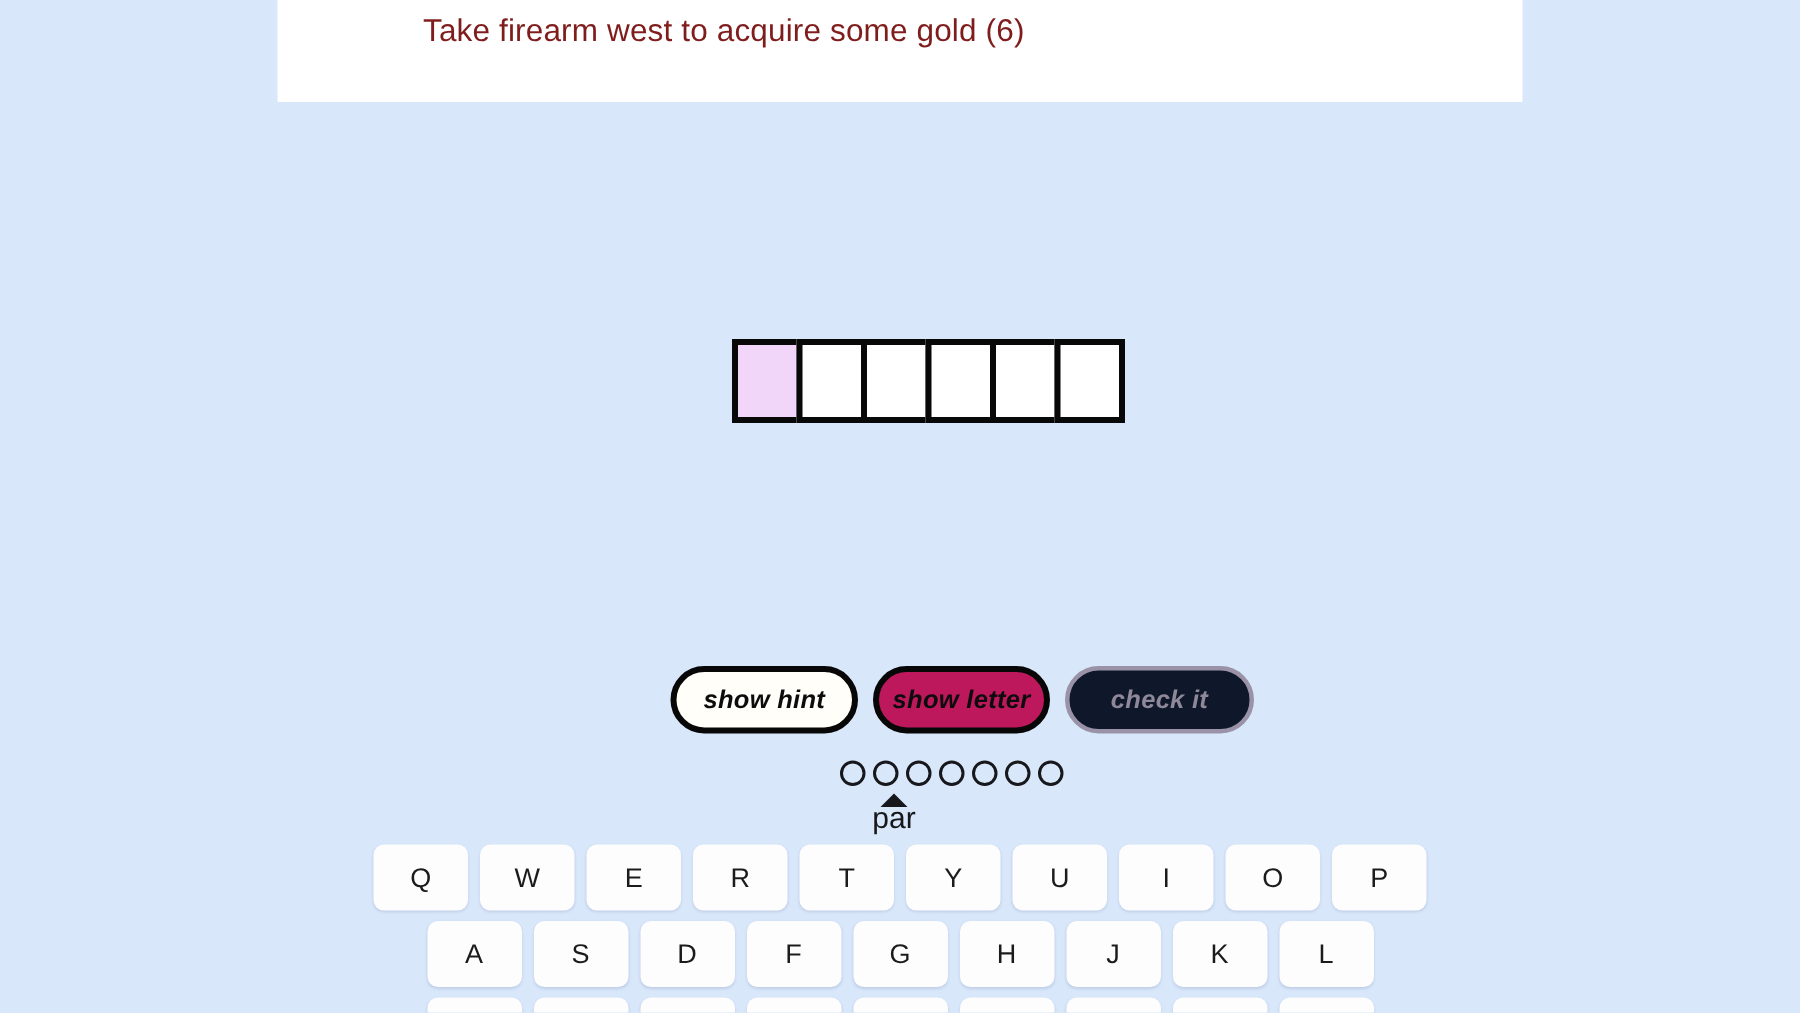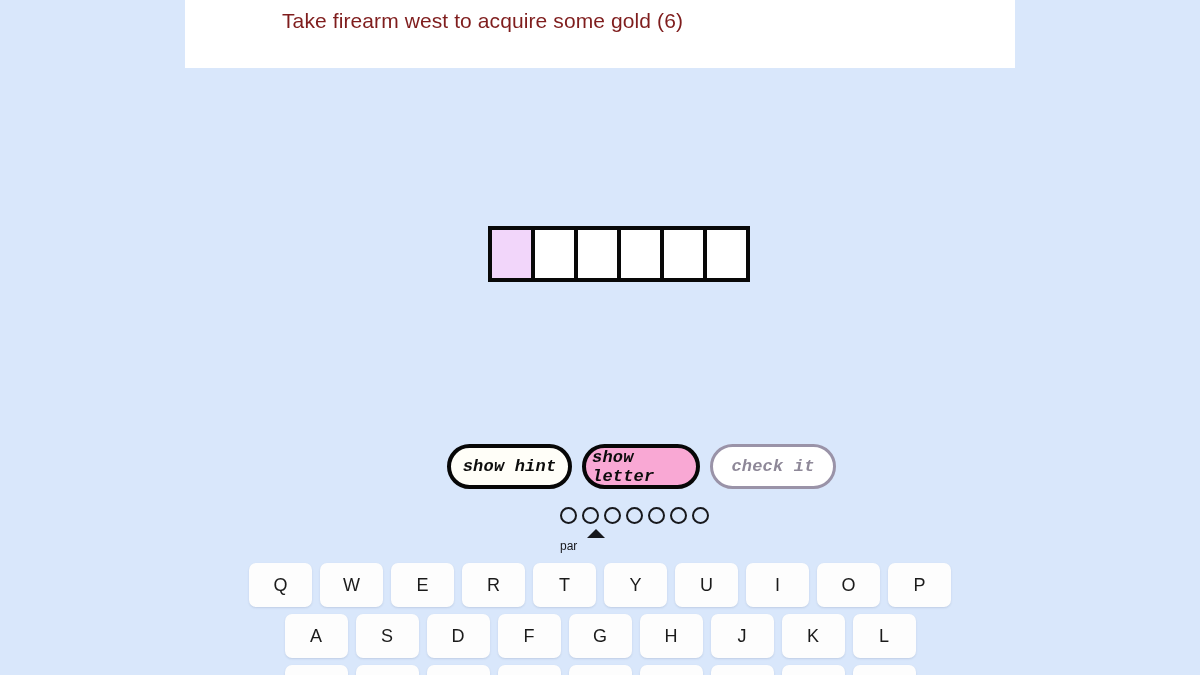--- a/index.html
+++ b/index.html
@@ -67,21 +67,21 @@
   
   #action-buttons {
     position: absolute;
     left: 447px;
     top: 444px;
     display: flex;
     align-items: center;
     gap: 10px;
   }
   .action-btn {
-    font-family: Liberation Mono, monospace;
+    font-family: Liberation Sans, sans-serif;
     font-weight: bold;
     font-style: italic;
     font-size: 17px;
     letter-spacing: 0.2px;
     border-radius: 24px;
     height: 45px;
     box-sizing: border-box;
     display: flex;
     align-items: center;
     justify-content: center;
@@ -90,27 +90,27 @@
     padding: 0 6px;
   }
   #btn-show-hint {
     width: 125px;
     background: #fffef8;
     border: 4px solid #070707;
     color: #0c0c0c;
   }
   #btn-show-letter {
     width: 118px;
-    background: #f9a8d4;
+    background: #be185d;
     border: 4px solid #070707;
     color: #0c0c0c;
   }
   #btn-check-it {
     width: 126px;
-    background: #ffffff;
+    background: #0f172a;
     border: 3px solid #9a93a8;
     color: #8e8898;
   }
 
   
   #score-tracker {
     position: absolute;
     left: 560px;
     top: 507px;
     width: 160px;
@@ -136,22 +136,22 @@
     height: 0;
     border-left: 9px solid transparent;
     border-right: 9px solid transparent;
     border-bottom: 9px solid #17181c;
   }
   #par-label {
     position: absolute;
     left: 0px;
     top: 30px;
     width: 72px;
-    text-align: left;
-    font-size: 12px;
+    text-align: center;
+    font-size: 20px;
     color: #17181c;
     line-height: 18px;
   }
 
   
   #keyboard {
     position: absolute;
     left: 0;
     top: 563px;
     width: 1200px;

